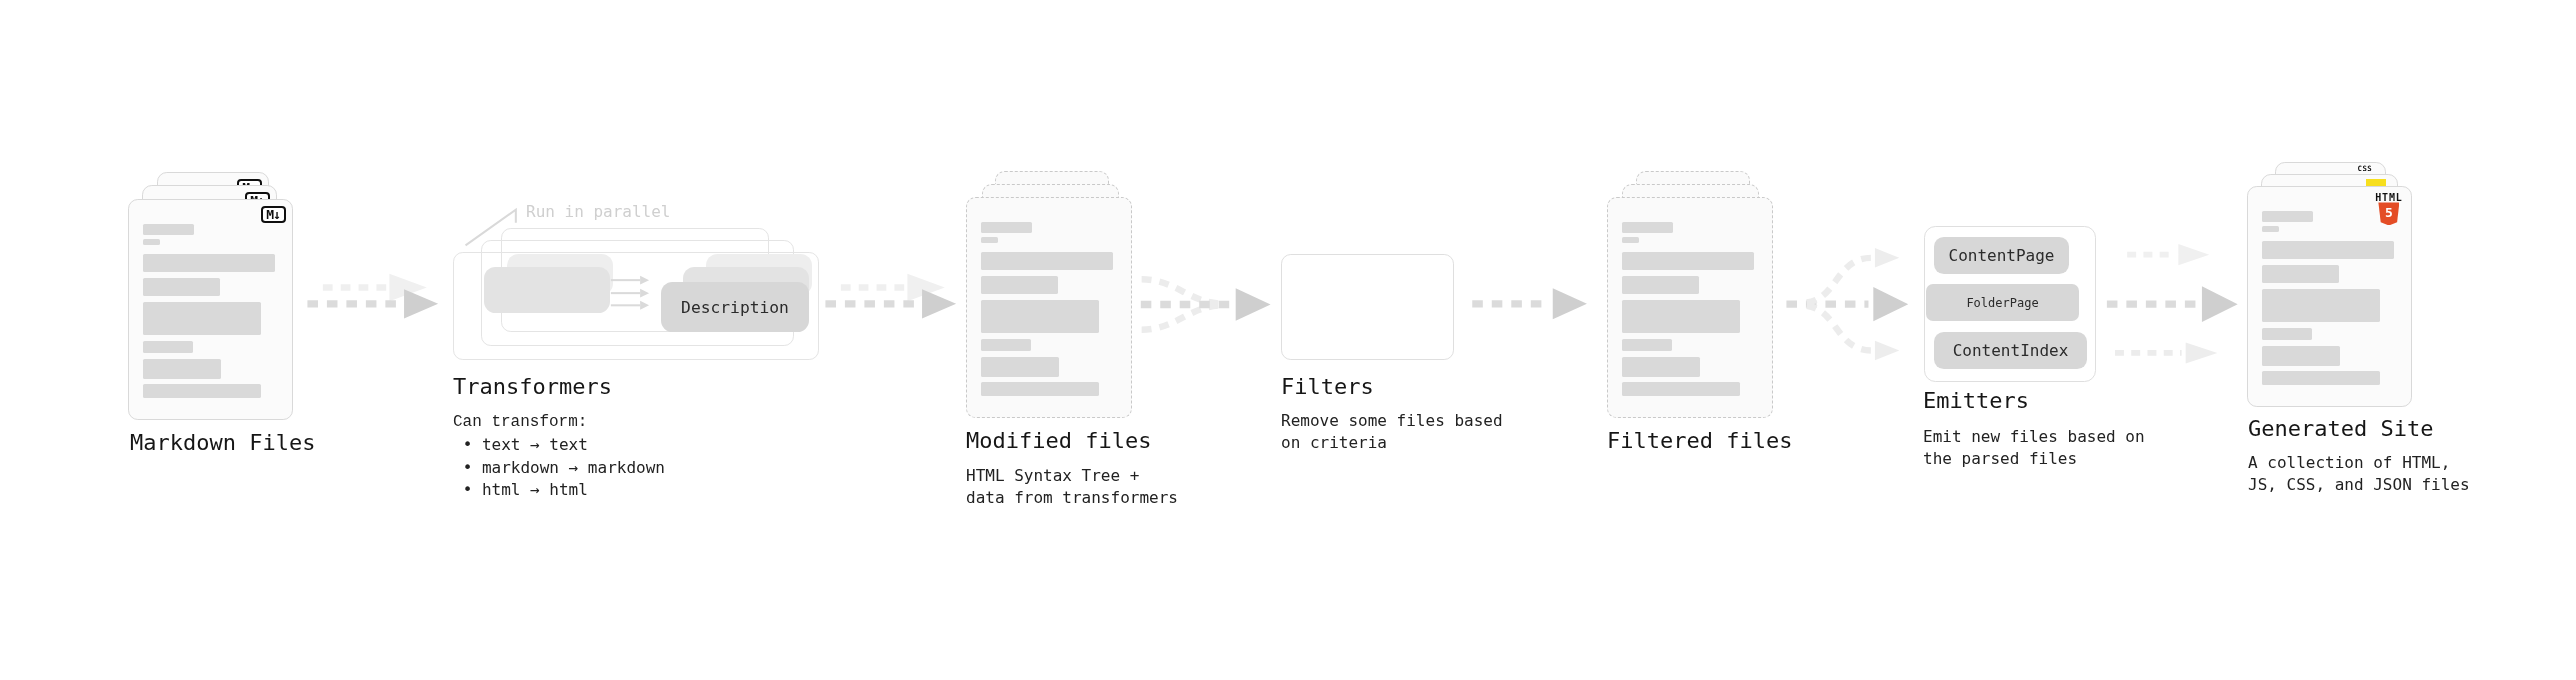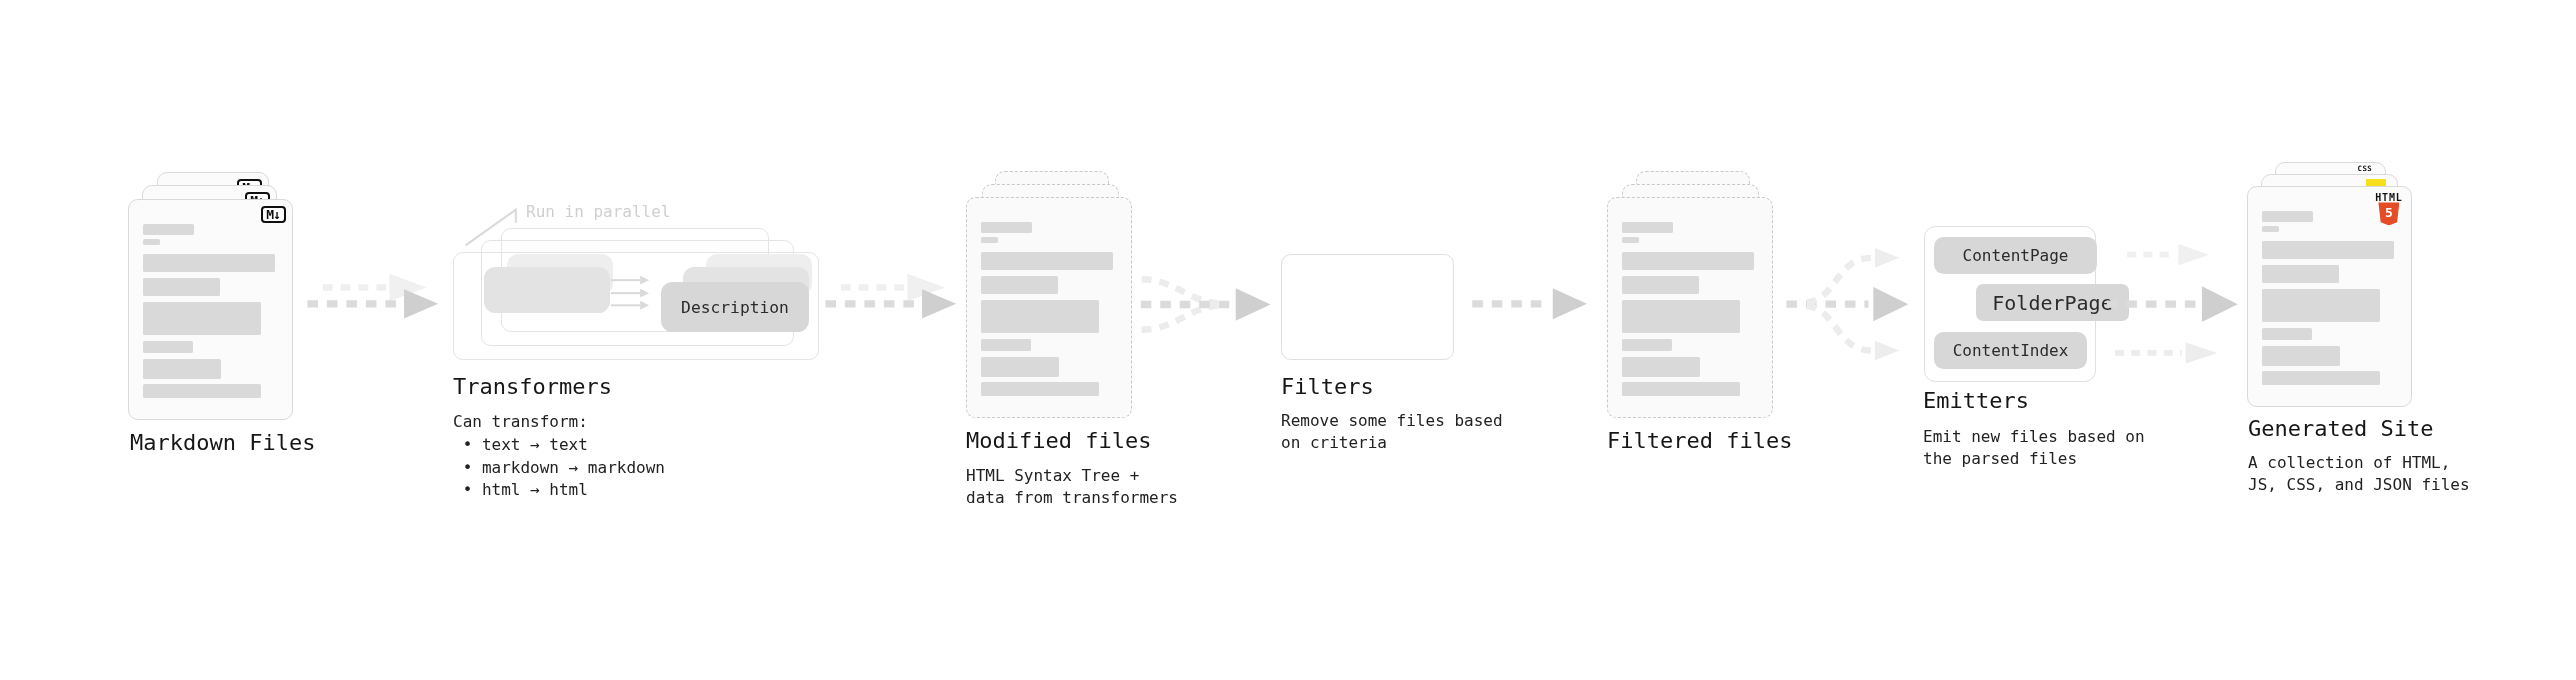--- a/index.html
+++ b/index.html
@@ -97,21 +97,21 @@
   <svg style="left:609px;top:272px;" width="46" height="39" viewBox="0 0 56 48">
     <line x1="2" y1="10" x2="38" y2="10" stroke="#dadada" stroke-width="2.5"></line>
     <polygon points="38,4.5 38,15.5 49,10" fill="#dadada"></polygon>
     <line x1="2" y1="26" x2="38" y2="26" stroke="#dadada" stroke-width="2.5"></line>
     <polygon points="38,20.5 38,31.5 49,26" fill="#dadada"></polygon>
     <line x1="2" y1="41" x2="38" y2="41" stroke="#dadada" stroke-width="2.5"></line>
     <polygon points="38,35.5 38,46.5 49,41" fill="#dadada"></polygon>
   </svg>
 
   <div class="node-label" style="left:453px;top:375px;">Transformers</div>
-  <div class="desc-line" style="left:453px;top:411px;">Can transform:</div>
+  <div class="desc-line" style="left:453px;top:411px;font-family:Liberation Mono, monospace;">Can transform:</div>
   <div class="desc-line" style="left:453px;top:434px;"> • text → text</div>
   <div class="desc-line" style="left:453px;top:457px;"> • markdown → markdown</div>
   <div class="desc-line" style="left:453px;top:479px;"> • html → html</div>
 
   <svg style="left:823px;top:268px;" width="138" height="57" viewBox="0 0 170 70">
     <line x1="22" y1="24" x2="102" y2="24" stroke="#efefef" stroke-width="8" stroke-dasharray="12 10"></line>
     <polygon points="104,7 104,41 150,24" fill="#f0f0f0"></polygon>
     <line x1="3" y1="44" x2="118" y2="44" stroke="#dbdbdb" stroke-width="9" stroke-dasharray="13 11"></line>
     <polygon points="122,26 122,62 164,44" fill="#cfcfcf"></polygon>
   </svg>
@@ -166,22 +166,22 @@
   <svg style="left:1784px;top:240px;" width="134" height="134" viewBox="0 0 165 165">
     <line x1="3" y1="79" x2="104" y2="79" stroke="#dbdbdb" stroke-width="9" stroke-dasharray="13 11"></line>
     <path d="M 28 77 C 66 72 64 22 108 22" fill="none" stroke="#ececec" stroke-width="8" stroke-dasharray="12 10"></path>
     <polygon points="112,10 112,34 142,22" fill="#ededed"></polygon>
     <path d="M 28 81 C 66 86 64 136 108 136" fill="none" stroke="#ececec" stroke-width="8" stroke-dasharray="12 10"></path>
     <polygon points="112,124 112,148 142,136" fill="#ededed"></polygon>
     <polygon points="110,58 110,100 153,79" fill="#cfcfcf"></polygon>
   </svg>
 
   <div class="holder" style="left:1924px;top:226px;width:172px;height:156px;border-radius:11.4px;"></div>
-  <div class="pill" style="left:1934px;top:237px;width:163px;height:37px;font-size:16px;border-radius:9.8px;text-align:center;">ContentPage</div>
-  <div class="pill" style="left:1976px;top:284px;width:153px;height:37px;font-size:20px;border-radius:7px;">FolderPage</div>
+  <div class="pill" style="left:1934px;top:237px;width:135px;height:37px;font-size:16px;border-radius:9.8px;text-align:center;">ContentPage</div>
+  <div class="pill" style="left:1926px;top:284px;width:153px;height:37px;font-size:12px;border-radius:7px;">FolderPage</div>
   <div class="pill" style="left:1934px;top:332px;width:153px;height:37px;font-size:16px;border-radius:9.8px;">ContentIndex</div>
   <div class="node-label" style="left:1923px;top:389px;">Emitters</div>
   <div class="desc-line" style="left:1923px;top:426px;">Emit new files based on</div>
   <div class="desc-line" style="left:1923px;top:448px;">the parsed files</div>
 
   <svg style="left:2105px;top:240px;" width="137" height="130" viewBox="0 0 168 160">
     <line x1="27" y1="18" x2="84" y2="18" stroke="#f0f0f0" stroke-width="7" stroke-dasharray="11 9"></line>
     <polygon points="90,5 90,31 128,18" fill="#f0f0f0"></polygon>
     <line x1="2" y1="79" x2="114" y2="79" stroke="#dbdbdb" stroke-width="9" stroke-dasharray="13 11"></line>
     <polygon points="119,57 119,101 163,79" fill="#cfcfcf"></polygon>

